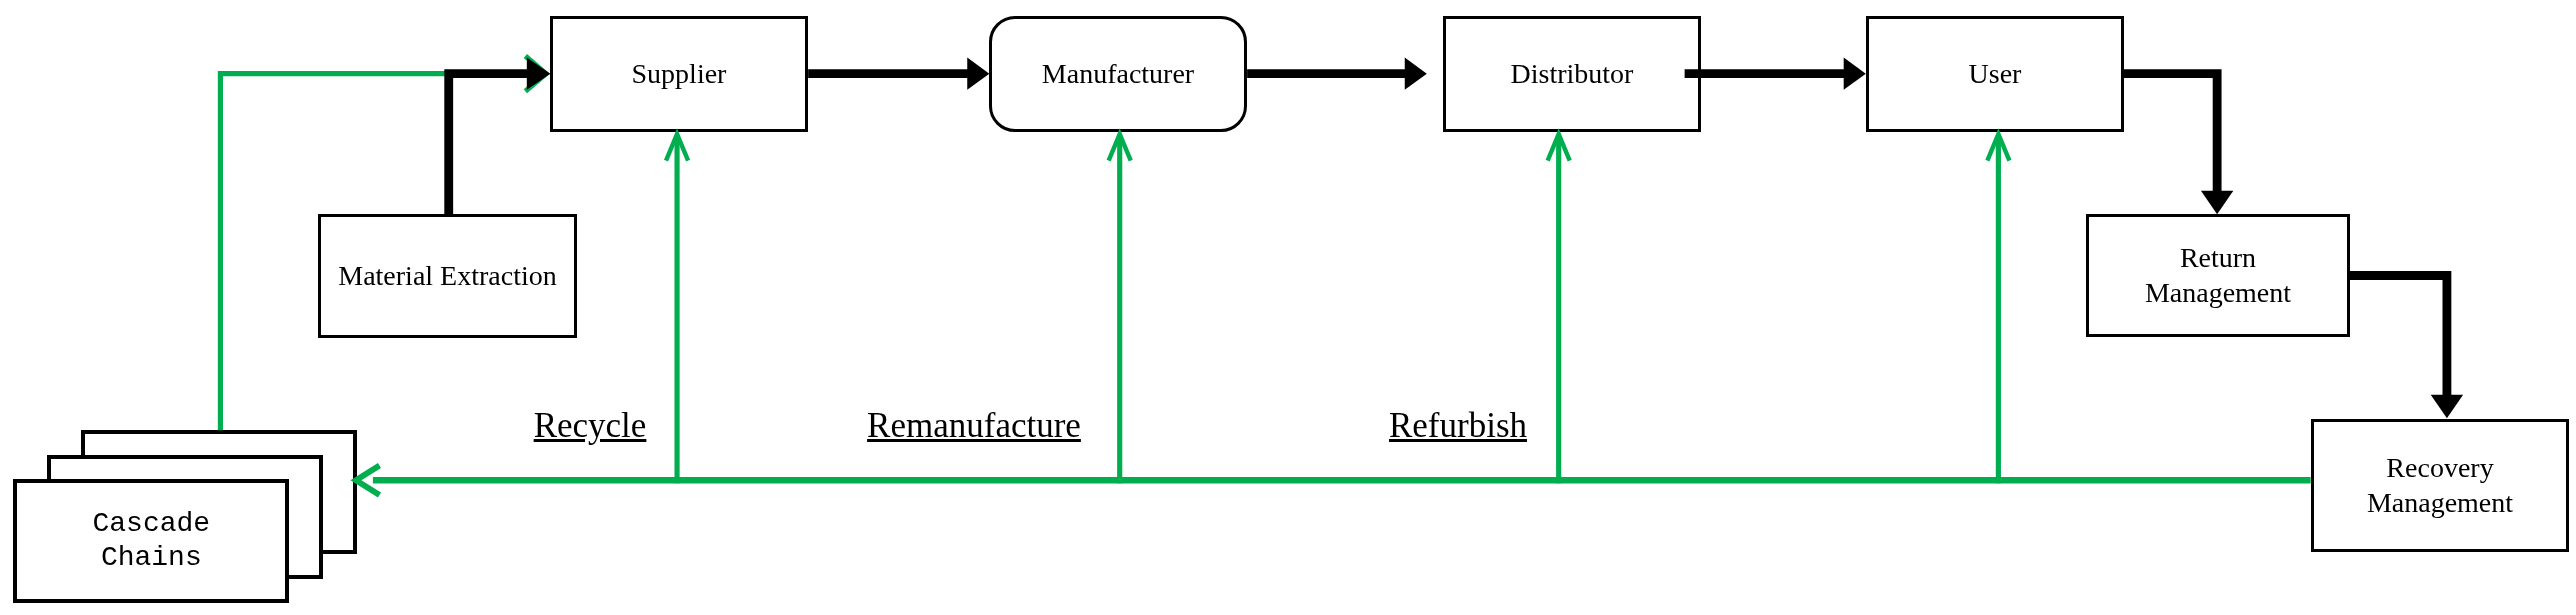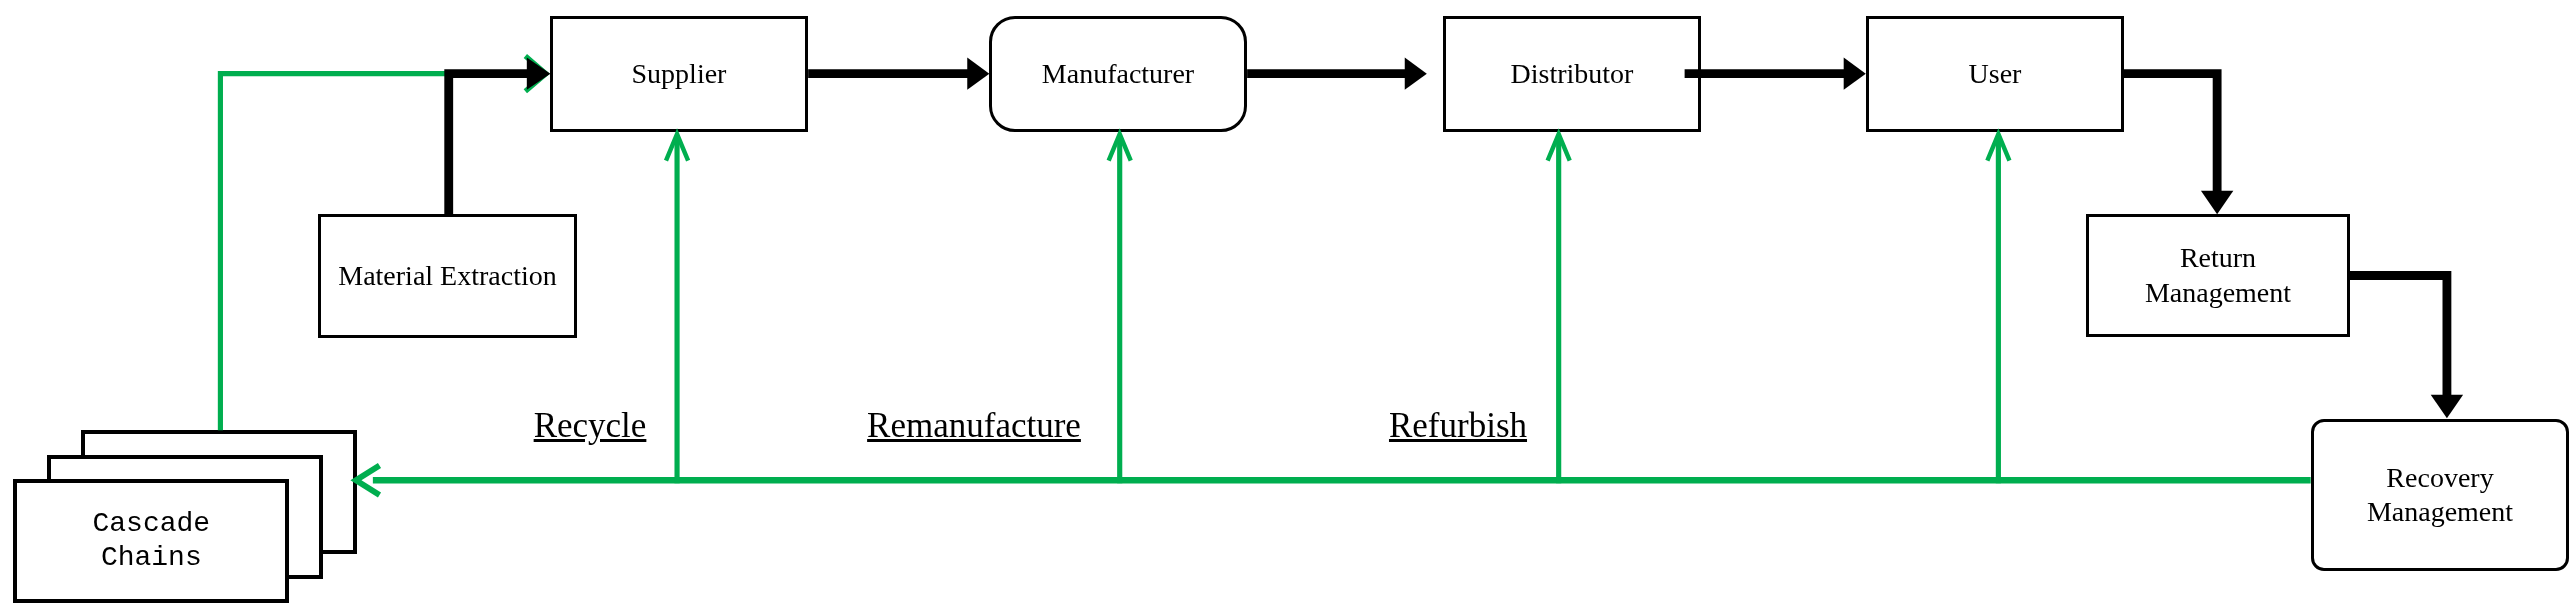--- a/index.html
+++ b/index.html
@@ -39,21 +39,21 @@
   .node.cascade-layer { border-width: 4.4px; font-family: Liberation Mono, monospace; }
   .node .label { display: inline-block; }
   
   .n-supplier      { left: 550px;  top: 16px;  width: 258px; height: 116px; }
   .n-manufacturer  { left: 989px; top: 16px;  width: 258px; height: 116px; border-radius: 26px; }
   .n-distributor   { left: 1427px; top: 16px;  width: 258px; height: 116px; margin-left: 16px; }
   .n-user          { left: 1866px; top: 16px;  width: 258px; height: 116px; }
   
   .n-material      { left: 318px;  top: 214px; width: 259px; height: 124px; }
   .n-return        { left: 2086px; top: 214px; width: 264px; height: 123px; text-align: center; }
-  .n-recovery      { left: 2311px; top: 419px; width: 258px; height: 152px; border-radius: 13px; }
+  .n-recovery      { left: 2311px; top: 419px; width: 258px; height: 133px; }
   
   .n-cascade-back  { left: 81px; top: 430px; width: 276px; height: 124px; z-index: 1; }
   .n-cascade-mid   { left: 47px;  top: 455px; width: 276px; height: 124px; z-index: 2; }
   .n-cascade-front { left: 13.3px;  top: 479px; width: 276px; height: 124px; z-index: 3; }
   .n-cascade-front .label { width: 170px; }
   .n-material .label { width: 221px; }
   .n-return .label   { width: 221px; }
   .n-recovery .label { width: 221px; }
   
   .flow-label {

